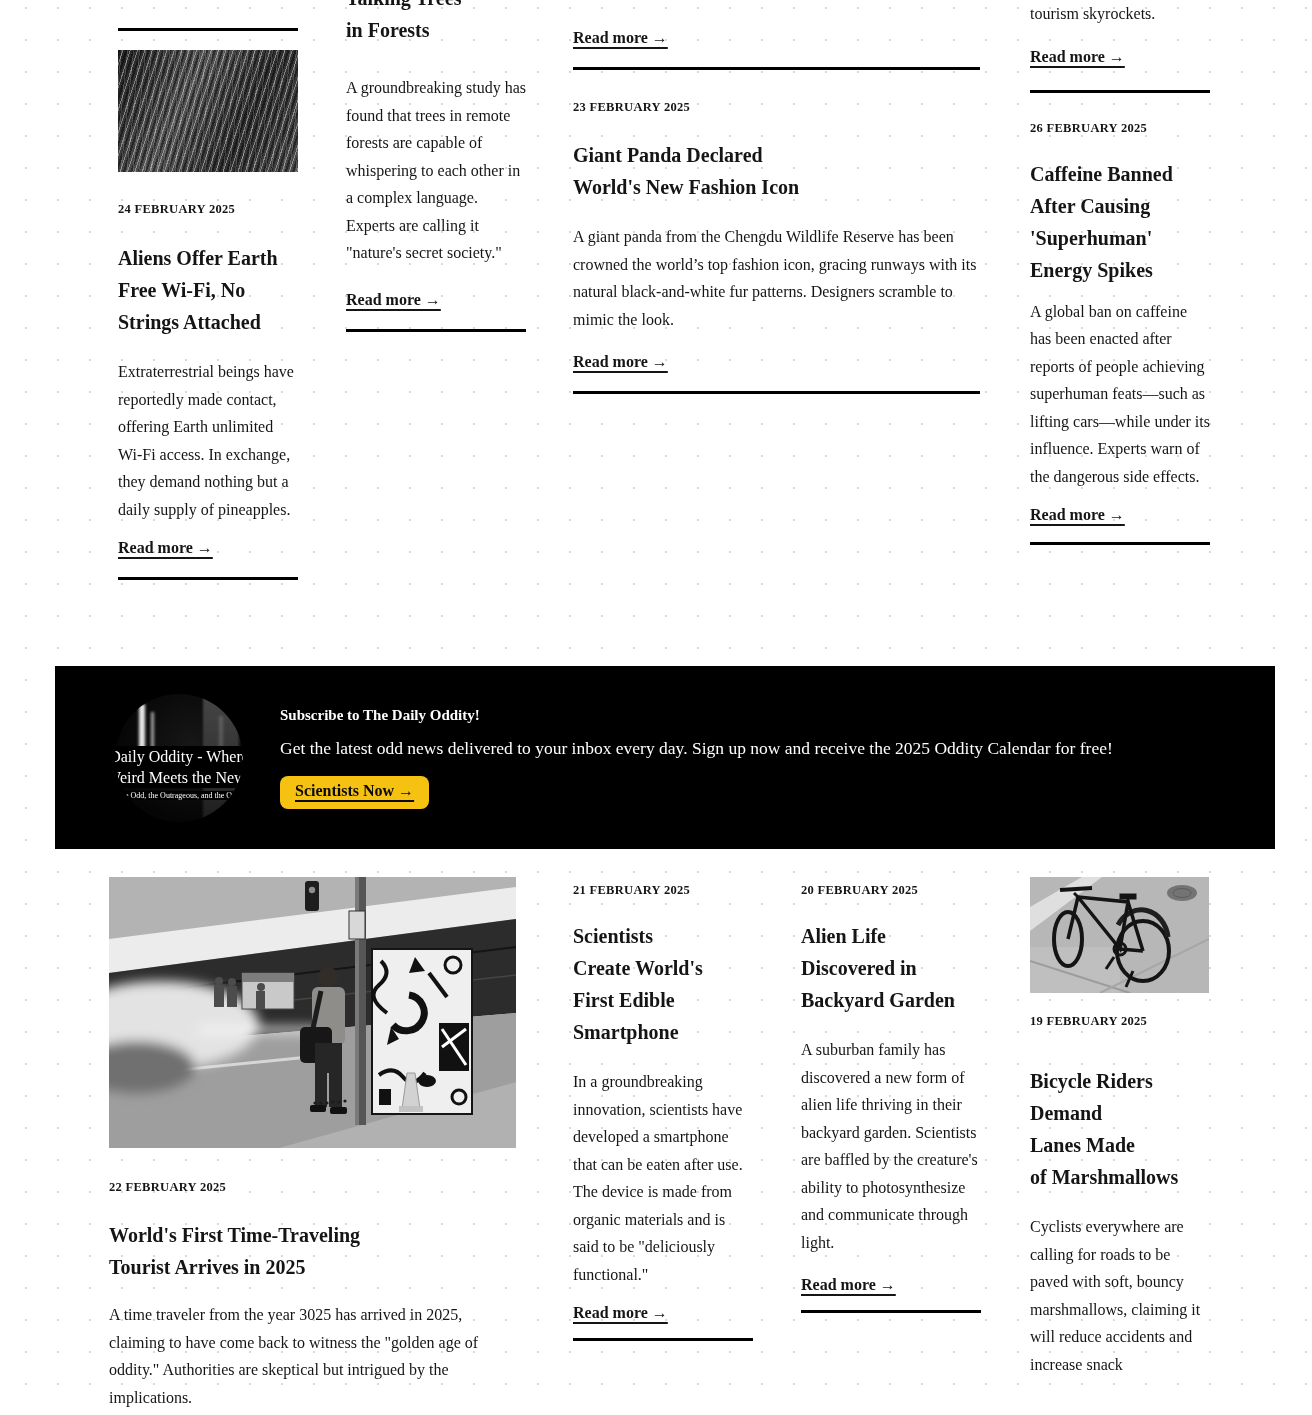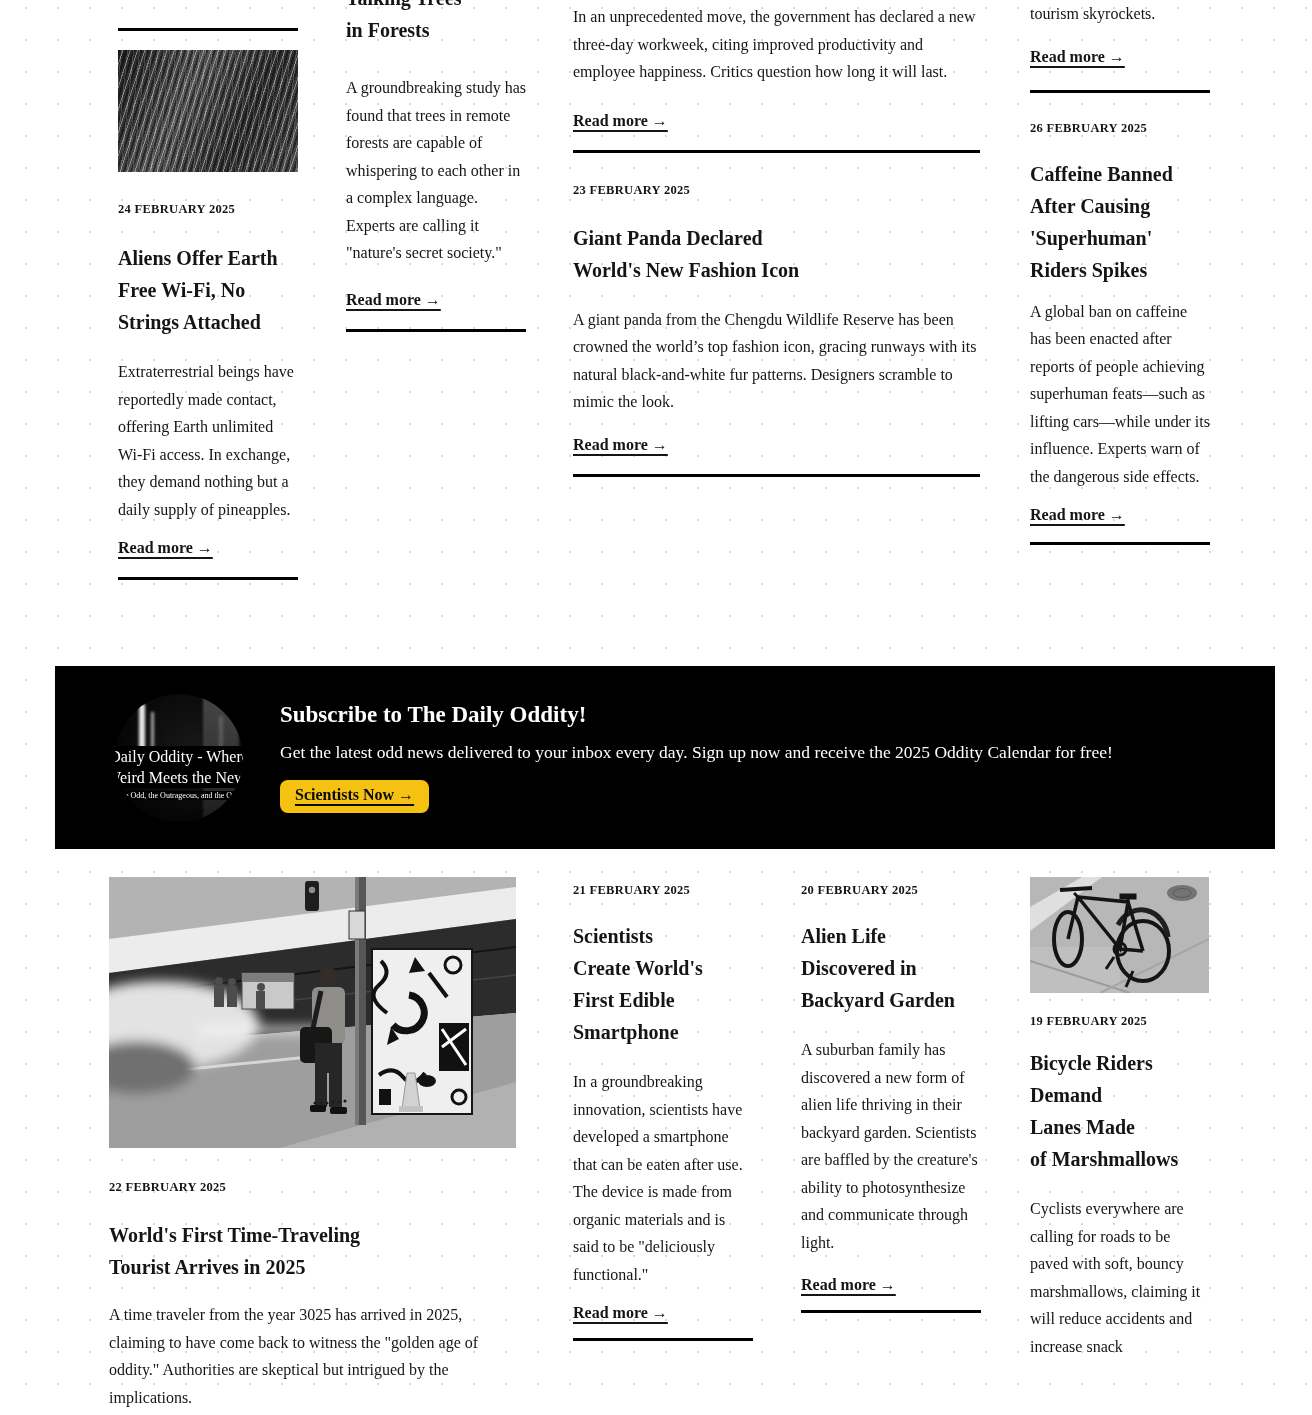--- a/index.html
+++ b/index.html
@@ -31,21 +31,21 @@
     display:flex;align-items:center;padding-left:60px;box-sizing:border-box;color:#fff;}
   .logo-circle{position:relative;width:128px;height:128px;border-radius:50%;overflow:hidden;
     background:radial-gradient(circle at 60% 40%,#171717 0%,#050505 70%);flex:0 0 auto;}
   .streak{position:absolute;background:#e9e9e9;filter:blur(1.5px);}
   .wood-panel{position:absolute;right:4px;top:0;width:36px;height:100%;
     background:linear-gradient(180deg,#5a5a5a,#262626);opacity:.75;filter:blur(1px);}
   .logo-text{position:absolute;left:50%;top:52px;transform:translateX(-50%);width:196px;text-align:center;color:#fff;}
   .logo-text .l1,.logo-text .l2{font-size:16px;background:#000;padding:1px 0;line-height:19px;}
   .logo-text .l3{font-size:8px;margin-top:3px;background:#000;}
   .banner-content{margin-left:37px;}
-  .banner-heading{font-size:23px;font-weight:700;margin:0 0 14px 0;}
+  .banner-heading{font-size:15px;font-weight:700;margin:0 0 14px 0;}
   .banner-text{font-size:17.5px;margin:0 0 17px 0;}
   .subscribe-btn{display:inline-block;background:#F5C211;color:#0a0a0a;font-size:16px;font-weight:700;
     font-family:inherit;text-decoration:underline;text-decoration-thickness:2px;text-underline-offset:4px;
     padding:6px 15px 9px;border-radius:8px;border:0;cursor:pointer;}
 </style>
 </head>
 <body>
 
 <div class="viewport">
 
@@ -63,40 +63,39 @@
 
   <section class="col" style="left:346px;top:-18px;width:180px">
     <h3 class="title">Talking Trees
 in Forests</h3>
     <p class="body" style="margin-top:28px">A groundbreaking study has found that trees in remote forests are capable of whispering to each other in a complex language. Experts are calling it "nature's secret society."</p>
     <a class="readmore" style="margin-top:24px">Read more →</a>
     <hr class="sep" style="margin-top:20px">
   </section>
 
   <section class="col" style="left:573px;top:3px;width:407px">
-    <p class="body">In an unprecedented move, the government has declared a new three-day workweek, citing improved productivity and employee happiness. Critics question how long it will last.</p>
     <a class="readmore" style="margin-top:26px">Read more →</a>
     <hr class="sep" style="margin-top:20px">
     <div class="date" style="margin-top:30px">23 FEBRUARY 2025</div>
     <h3 class="title" style="margin-top:24px">Giant Panda Declared
 World's New Fashion Icon</h3>
     <p class="body" style="margin-top:20px">A giant panda from the Chengdu Wildlife Reserve has been crowned the world’s top fashion icon, gracing runways with its natural black-and-white fur patterns. Designers scramble to mimic the look.</p>
     <a class="readmore" style="margin-top:20px">Read more →</a>
     <hr class="sep" style="margin-top:20px">
   </section>
 
   <section class="col" style="left:1030px;top:0;width:180px">
     <p class="body">tourism skyrockets.</p>
     <a class="readmore" style="margin-top:20px">Read more →</a>
     <hr class="sep" style="margin-top:24px">
     <div class="date" style="margin-top:28px">26 FEBRUARY 2025</div>
     <h3 class="title" style="margin-top:22px">Caffeine Banned
 After Causing
 'Superhuman'
-Riders Spikes</h3>
+Energy Spikes</h3>
     <p class="body" style="margin-top:12px">A global ban on caffeine has been enacted after reports of people achieving superhuman feats—such as lifting cars—while under its influence. Experts warn of the dangerous side effects.</p>
     <a class="readmore" style="margin-top:16px">Read more →</a>
     <hr class="sep" style="margin-top:18px">
   </section>
 
   <div class="banner">
     <div class="logo-circle">
       <div class="streak" style="left:24px;top:10px;width:6px;height:74px"></div>
       <div class="streak" style="left:36px;top:18px;width:3px;height:58px;opacity:.7"></div>
       <div class="streak" style="left:104px;top:22px;width:4px;height:52px;opacity:.6"></div>
@@ -230,20 +229,20 @@
         <path d="M48,20 L98,25 L113,74 M48,20 L38,62 M48,20 L90,72 L98,25 M90,72 L113,74" stroke-width="3.5"></path>
         <path d="M30,13 L62,11" stroke-width="4"></path>
         <path d="M44,16 L48,20" stroke-width="3"></path>
         <rect x="90" y="17" width="16" height="5" fill="#141414"></rect>
         <path d="M98,22 L98,25" stroke-width="3"></path>
         <circle cx="90" cy="72" r="6" stroke-width="3"></circle>
         <path d="M84,80 L76,92 M103,94 L96,110" stroke-width="3"></path>
       </g>
     </svg>
     <div class="date" style="margin-top:21px">19 FEBRUARY 2025</div>
-    <h3 class="title" style="margin-top:18px">Bicycle Riders
+    <h3 class="title" style="margin-top:36px">Bicycle Riders
 Demand
 Lanes Made
 of Marshmallows</h3>
     <p class="body" style="margin-top:20px">Cyclists everywhere are calling for roads to be paved with soft, bouncy marshmallows, claiming it will reduce accidents and increase snack</p>
   </section>
 
 </div>
 
 </body></html>

